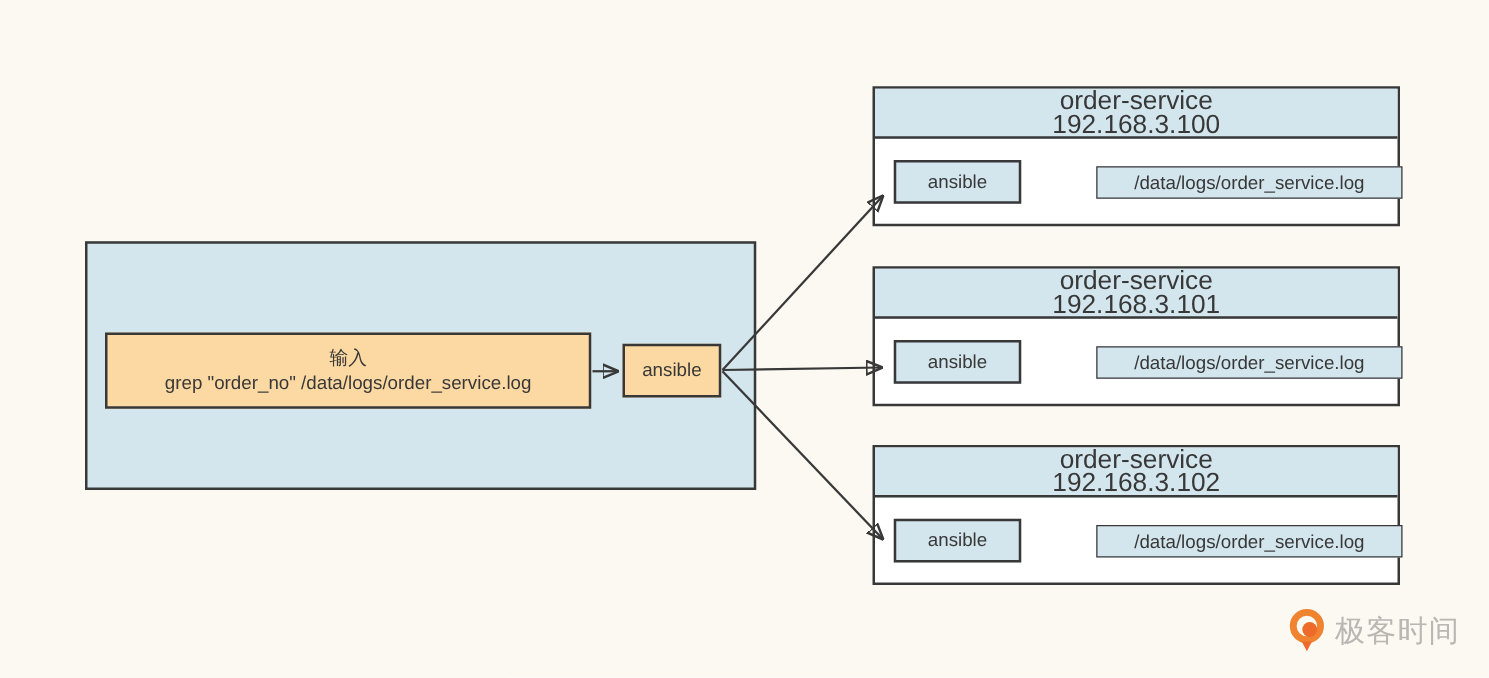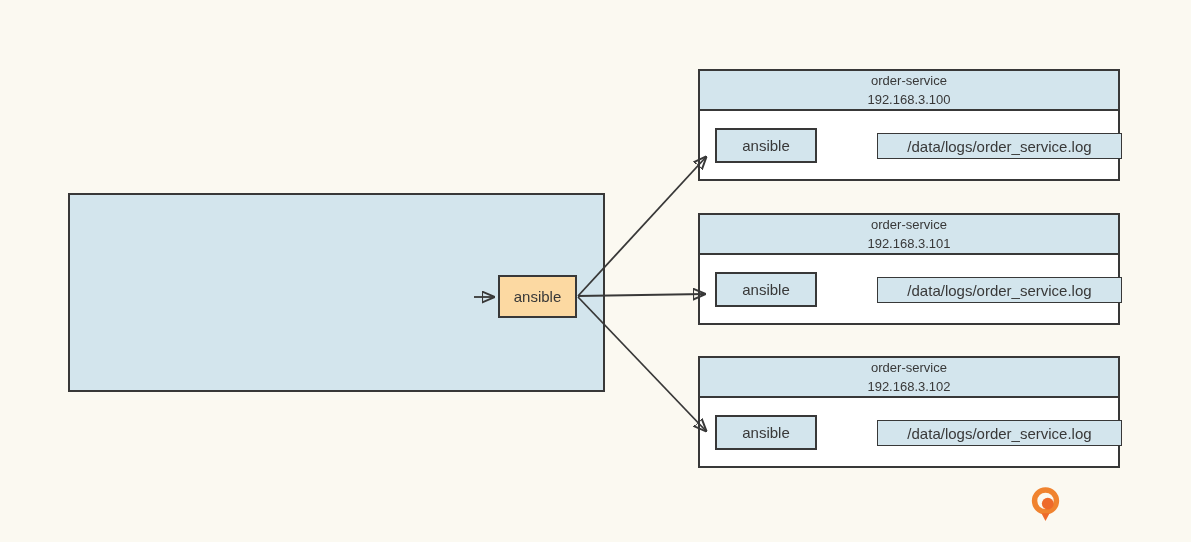--- a/index.html
+++ b/index.html
@@ -35,21 +35,21 @@
   .server{
     position:absolute;left:698px;width:422px;height:112px;
     background:#ffffff;border:2px solid #383838;
   }
   .server-1{top:69px;}
   .server-2{top:213px;}
   .server-3{top:356px;}
   .server-header{
     height:40px;background:#d3e5ed;border-bottom:2px solid #383838;
     display:flex;flex-direction:column;justify-content:center;align-items:center;
-    font-size:13px;line-height:19px;
+    font-size:21px;line-height:19px;
   }
   .server-body{position:relative;height:68px;}
   .agent{
     position:absolute;left:15px;top:17px;width:102px;height:35px;
     background:#d3e5ed;border:2px solid #383838;
     display:flex;align-items:center;justify-content:center;
     font-size:15px;
   }
   .logbox{
     position:absolute;left:157px;top:22px;width:245px;height:26px;
@@ -76,20 +76,24 @@
     font-size:24px;color:#b9b6b3;letter-spacing:1px;
   }
 </style>
 </head>
 <body>
 
 <div class="stage">
 
   <div class="group-box"></div>
 
+  <div class="input-box">
+    <div>输入</div>
+    <div>grep "order_no" /data/logs/order_service.log</div>
+  </div>
 
   <div class="ansible-main">ansible</div>
 
   <div class="server server-1">
     <div class="server-header">
       <div>order-service</div>
       <div>192.168.3.100</div>
     </div>
     <div class="server-body">
       <div class="agent">ansible</div>
@@ -130,15 +134,16 @@
     <path d="M578,296 L705,294" marker-end="url(#ah)"></path>
     <path d="M578,297 L706,431" marker-end="url(#ah)"></path>
   </svg>
 
   <div class="brand">
     <svg class="brand-icon" viewBox="0 0 34 40">
       <circle cx="17" cy="16" r="12" fill="none" stroke="#f0832f" stroke-width="6"></circle>
       <circle cx="19.5" cy="19" r="6.5" fill="#ee6a2b"></circle>
       <path d="M12.5 29.5 L21.5 29.5 L17 38 Z" fill="#ee6a2b"></path>
     </svg>
+    <span class="brand-text">极客时间</span>
   </div>
 
 </div>
 
 </body></html>

